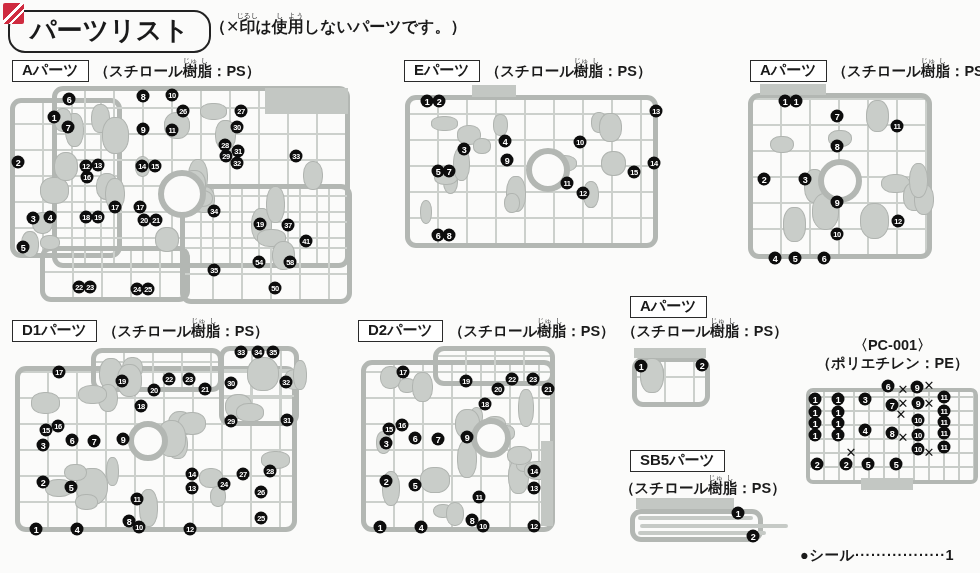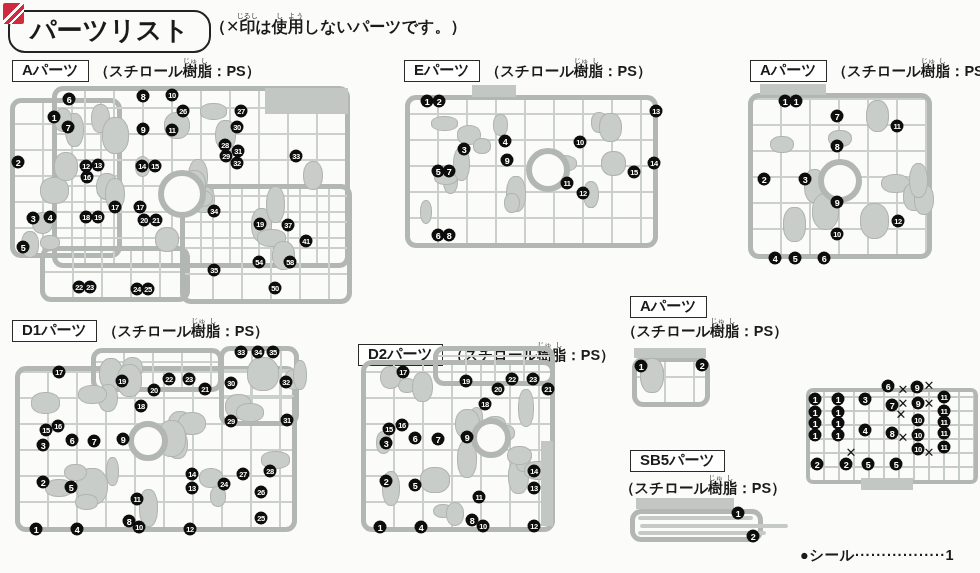--- a/index.html
+++ b/index.html
@@ -59,33 +59,35 @@
   <span class="sec-mat">（スチロール<ruby>樹<rt>じゅ</rt></ruby><ruby>脂<rt>し</rt></ruby>：PS）</span>
 </div>
 <div class="abs sec" style="left:750px;top:57px;">
   <span class="sec-box">Aパーツ</span>
   <span class="sec-mat">（スチロール<ruby>樹<rt>じゅ</rt></ruby><ruby>脂<rt>し</rt></ruby>：PS）</span>
 </div>
 <div class="abs sec" style="left:12px;top:317px;">
   <span class="sec-box">D1パーツ</span>
   <span class="sec-mat">（スチロール<ruby>樹<rt>じゅ</rt></ruby><ruby>脂<rt>し</rt></ruby>：PS）</span>
 </div>
-<div class="abs sec" style="left:358px;top:317px;margin-top:24px;">
+<div class="abs sec" style="left:358px;top:317px;">
   <span class="sec-box">D2パーツ</span>
   <span class="sec-mat">（スチロール<ruby>樹<rt>じゅ</rt></ruby><ruby>脂<rt>し</rt></ruby>：PS）</span>
 </div>
 <div class="abs sec" style="left:630px;top:296px;">
   <span class="sec-box">Aパーツ</span>
 </div>
 <div class="abs sec-mat" style="left:622px;top:317px;">（スチロール<ruby>樹<rt>じゅ</rt></ruby><ruby>脂<rt>し</rt></ruby>：PS）</div>
 <div class="abs sec" style="left:630px;top:450px;">
   <span class="sec-box">SB5パーツ</span>
 </div>
 <div class="abs sec-mat" style="left:620px;top:474px;">（スチロール<ruby>樹<rt>じゅ</rt></ruby><ruby>脂<rt>し</rt></ruby>：PS）</div>
 <div class="abs" style="left:815px;top:336px;width:155px;text-align:center;font-size:14.5px;font-weight:600;line-height:1.25;">
+  <div>〈PC-001〉</div>
+  <div>（ポリエチレン：PE）</div>
 </div>
 
 <div class="runner" style="left:10px;top:86px;width:338px;height:218px;">
   <div class="frame" style="left:0px;top:12px;width:102px;height:150px;"></div>
   <div class="frame" style="left:42px;top:0px;width:288px;height:172px;"></div>
   <div class="frame" style="left:30px;top:160px;width:140px;height:46px;"></div>
   <div class="frame" style="left:170px;top:98px;width:162px;height:110px;"></div>
   <div class="ring" style="left:148px;top:84px;width:36px;height:36px;"></div>
   <div class="tab" style="left:255px;top:2px;width:83px;height:26px;"></div>
 <div class="blob" style="left: 182.997px; top: 100.46px; width: 20.2317px; height: 24.7187px;"></div>

